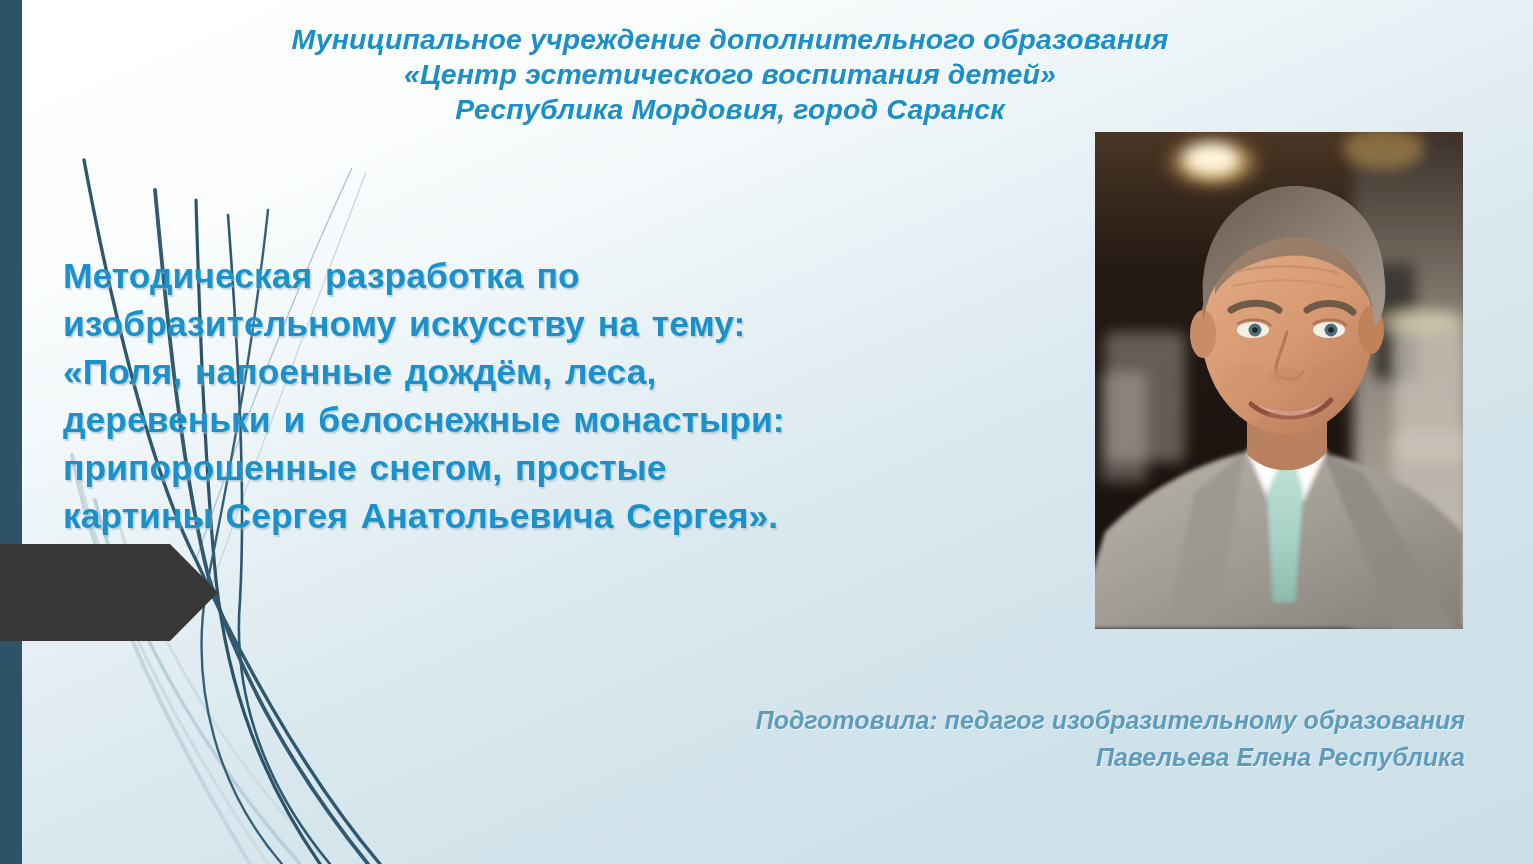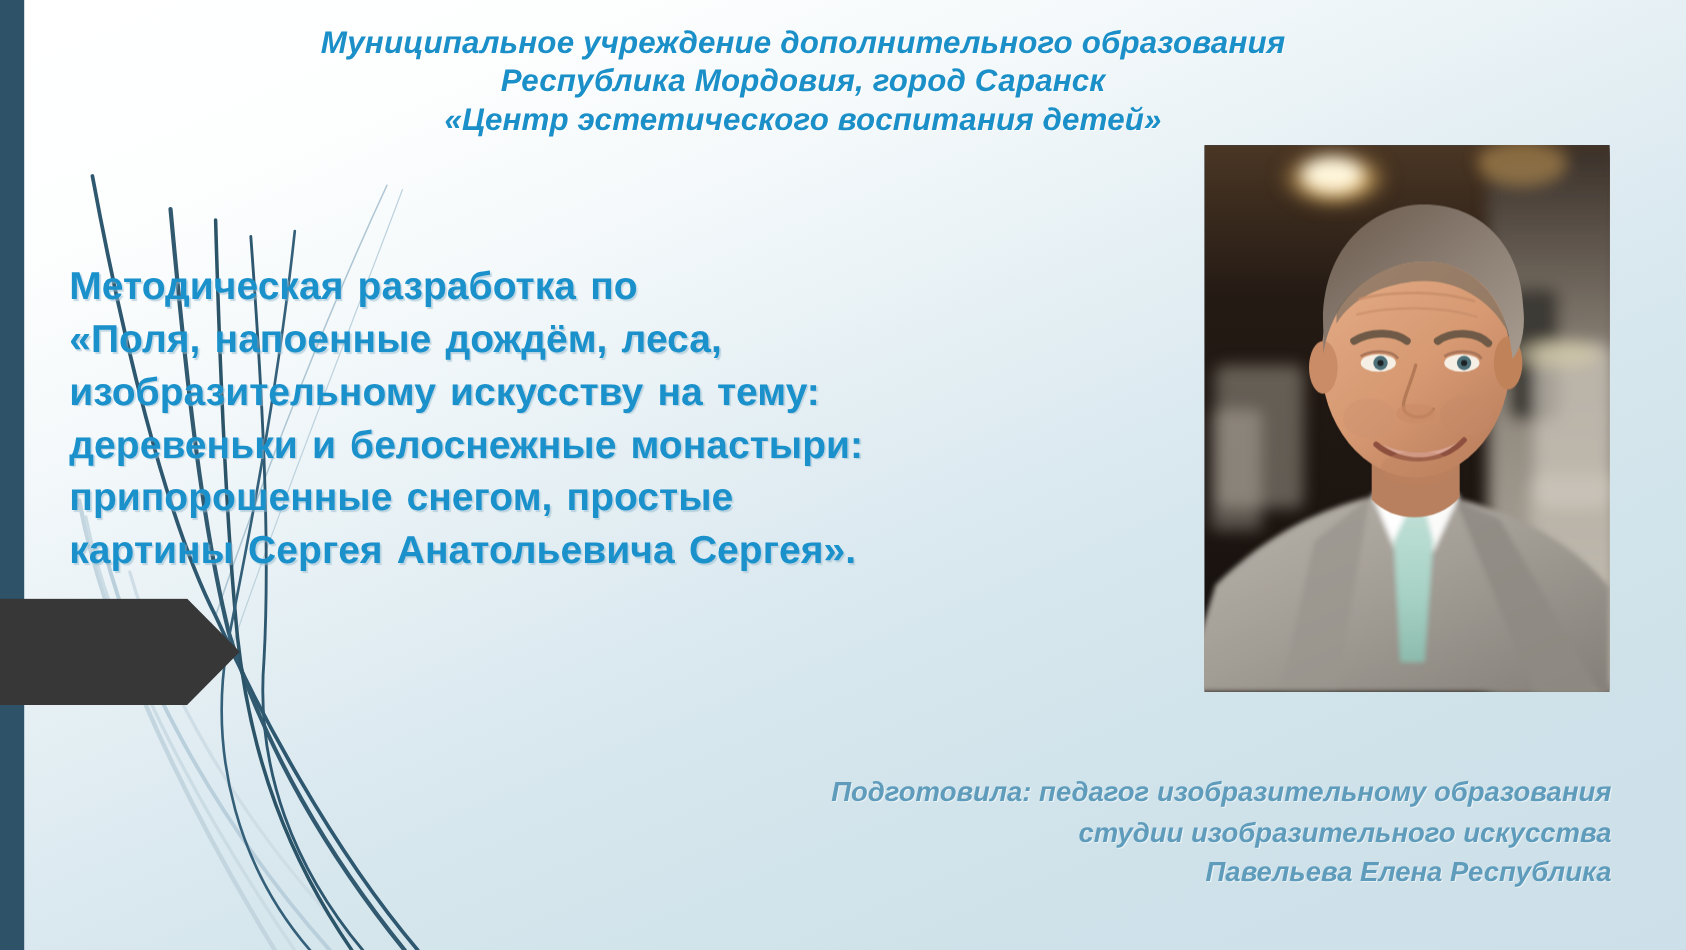--- a/index.html
+++ b/index.html
@@ -65,21 +65,21 @@
     color: #1a8fc8;
     letter-spacing: 0.1px;
     text-shadow: 1px 1px 0 rgba(255,255,255,0.75);
   }
   .header div { white-space: nowrap; }
 
   
   .main-title {
     position: absolute;
     left: 63px;
-    top: 236px;
+    top: 252px;
     width: 930px;
     font-size: 35.5px;
     font-weight: bold;
     line-height: 48px;
     color: #1b91cc;
     text-shadow: 1.5px 1.5px 1px rgba(150,185,205,0.55);
     word-spacing: 3px;
   }
   .main-title div { white-space: nowrap; }
 
@@ -132,28 +132,28 @@
     <path d="M155 190 C 168 330, 182 470, 208 575 C 240 680, 300 780, 368 864" stroke="#31596f" stroke-width="3.8" fill="none" stroke-linecap="round"></path>
     <path d="M196 200 C 200 340, 206 480, 216 580 C 228 690, 262 780, 320 864" stroke="#2c5469" stroke-width="3.2" fill="none" stroke-linecap="round"></path>
     <path d="M228 215 C 238 350, 246 490, 240 600 C 232 700, 268 790, 330 864" stroke="#2e5870" stroke-width="2.6" fill="none" stroke-linecap="round"></path>
     <path d="M268 210 C 252 360, 224 500, 206 590 C 190 690, 218 790, 282 864" stroke="#35607a" stroke-width="2.4" fill="none" stroke-linecap="round"></path>
   </svg>
 
   <div class="arrow-banner"></div>
 
   <div class="header">
     <div>Муниципальное учреждение дополнительного образования</div>
+    <div>«Центр эстетического воспитания детей»</div>
     <div>Республика Мордовия, город Саранск</div>
-    <div>«Центр эстетического воспитания детей»</div>
   </div>
 
   <div class="main-title">
     <div>Методическая разработка по</div>
+    <div>изобразительному искусству на тему:</div>
     <div>«Поля, напоенные дождём, леса,</div>
-    <div>изобразительному искусству на тему:</div>
     <div>деревеньки и белоснежные монастыри:</div>
     <div>припорошенные снегом, простые</div>
     <div>картины Сергея Анатольевича Сергея».</div>
   </div>
 
   <div class="portrait-frame">
     <svg width="368" height="497" viewBox="0 0 368 497">
       <defs>
         <radialGradient id="lamp" cx="50%" cy="50%" r="50%">
           <stop offset="0%" stop-color="#fff3d0"></stop>
@@ -266,17 +266,16 @@
 
         <ellipse cx="150" cy="248" rx="24" ry="18" fill="#cf9270" opacity="0.45"></ellipse>
         <ellipse cx="238" cy="246" rx="24" ry="18" fill="#c68a68" opacity="0.4"></ellipse>
         <ellipse cx="194" cy="294" rx="34" ry="16" fill="#bf8462" opacity="0.35"></ellipse>
       </g>
     </svg>
   </div>
 
   <div class="credits">
     <div>Подготовила: педагог изобразительному образования</div>
-    <div>студии изобразительного искусства</div>
     <div>Павельева Елена Республика</div>
   </div>
 
 </div>
 
 </body></html>

